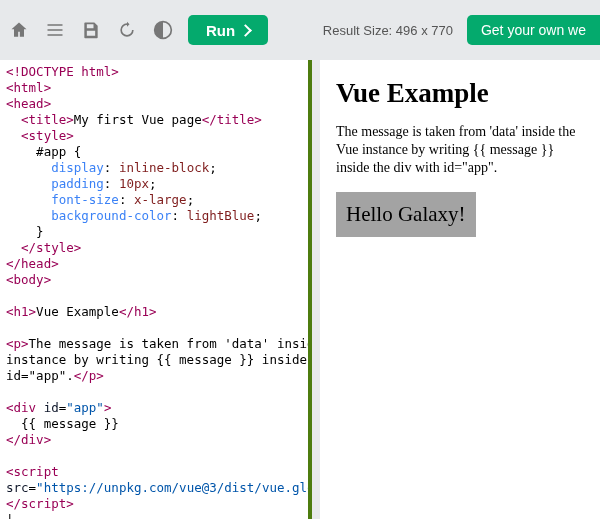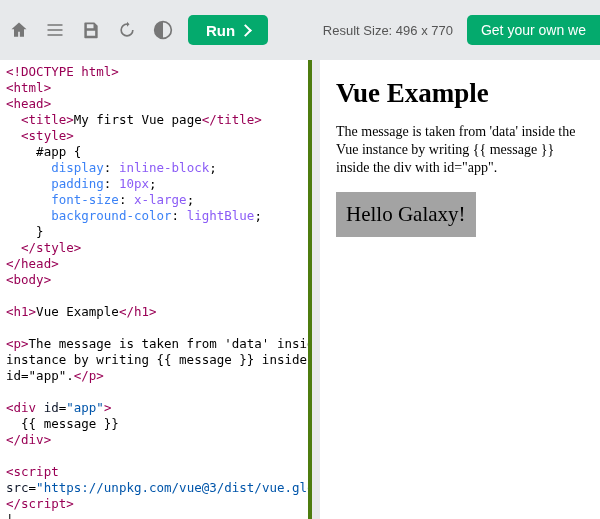--- a/index.html
+++ b/index.html
@@ -16,21 +16,21 @@
   .pane{background:#fff;position:relative;overflow:auto}
   .left{width:312px;border-right:4px solid #4d7c0f}
   .divider{width:8px;background:#e7e9eb;cursor:col-resize}
   .right{flex:1;padding:14px 16px}
   
   .code{font-family:Consolas,Menlo,monospace;font-size:12.5px;line-height:16px;padding:4px 6px;white-space:pre;color:#000}
   .t{color:#905}       
   .aname{color:#0f172a}
   .aval{color:#05a}
   .css-prop{color:#3b82f6}
-  .css-val{color:#8b5cf6}
+  .css-val{color:#7f1d1d}
   .txt{color:#000}
   
   .left::-webkit-scrollbar{width:14px}
   .left::-webkit-scrollbar-track{background:#f1f1f1}
   .left::-webkit-scrollbar-thumb{background:#c1c1c1}
   
   .right h1{font-family:"Times New Roman",serif;font-weight:700;font-size:27px;margin:4px 0 14px}
   .right p{font-family:"Times New Roman",serif;font-size:14px;margin:0 0 14px;line-height:1.3}
   .app-box{display:inline-block;background:#a3a3a3;padding:10px;font-family:"Times New Roman",serif;font-size:21px}
 </style>

